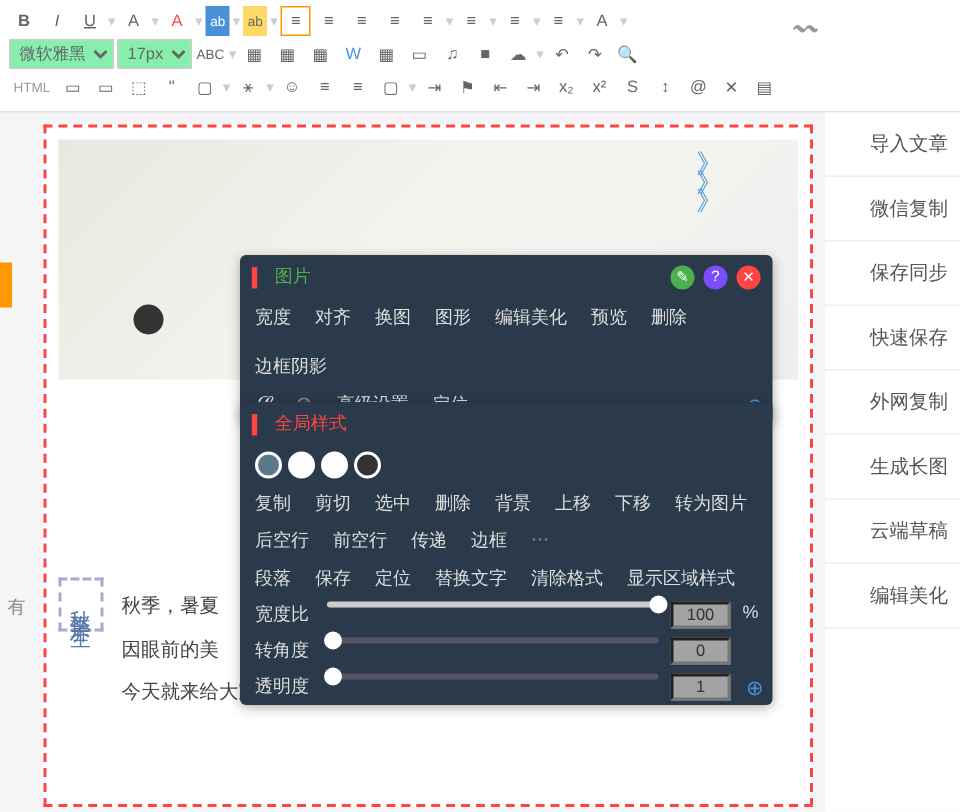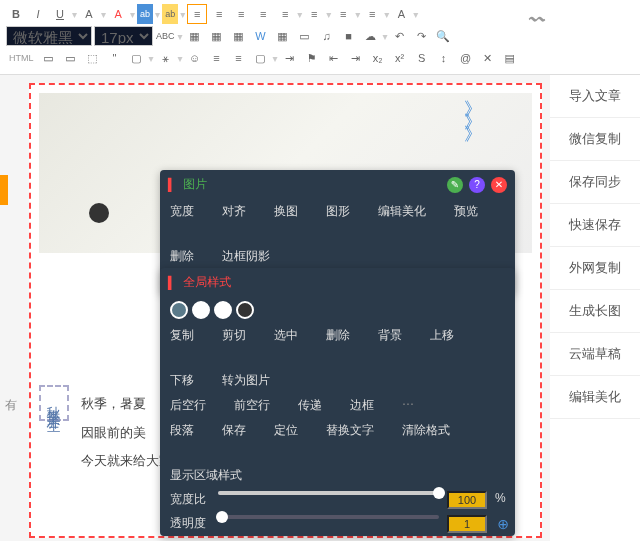--- a/index.html
+++ b/index.html
@@ -2,61 +2,61 @@
 <html><head>
 <meta charset="utf-8">
 <style>
 *{box-sizing:border-box;margin:0;padding:0;font-family:"Microsoft YaHei",sans-serif}
 body{background:#f5f5f5;width:640px;height:541px;overflow:hidden;position:relative}
 .toolbar{background:#fff;border-bottom:1px solid #ddd;padding:4px 6px}
 .tb-row{display:flex;align-items:center;gap:2px;flex-wrap:wrap;margin-bottom:2px}
 .tb-btn{width:20px;height:20px;display:flex;align-items:center;justify-content:center;font-size:11px;color:#666;cursor:pointer;border:1px solid transparent}
 .tb-btn.ab{background:#4a90d9;color:#fff;font-size:9px;padding:0 2px;width:auto}
 .tb-btn.hl{background:#ffd966;font-size:9px;width:auto;padding:0 2px}
-.tb-sel{font-size:15px;color:#666;border:1px solid #ccc;padding:1px 2px;background:#0f172a;height:20px}
+.tb-sel{font-size:11px;color:#666;border:1px solid #ccc;padding:1px 2px;background:#86efac;height:20px}
 .tb-btn.html{font-size:9px;color:#999;width:auto;padding:0 2px}
 .main{display:flex;height:calc(100% - 70px)}
 .left-tab{width:8px;background:#ff9800;height:30px;margin-top:100px}
 .left-txt{writing-mode:vertical-lr;font-size:12px;color:#888;padding:4px 2px;margin-top:180px}
 .editor{flex:1;border:2px dashed #f44;margin:8px;padding:8px;background:#fff;position:relative;overflow:hidden}
 .img-area{width:100%;height:160px;background:linear-gradient(135deg,#e8e8e0 0%,#f5f5f0 50%,#eee 100%);position:relative}
 .img-dot{position:absolute;width:20px;height:20px;background:#333;border-radius:50%;left:50px;top:110px}
 .arrows{position:absolute;right:50px;top:10px;color:#4a90d9;font-size:18px;line-height:0.7}
 .side-label{position:absolute;left:8px;top:300px;border:2px dashed #aac;padding:8px 4px;writing-mode:vertical-lr;font-size:14px;color:#5577aa;letter-spacing:4px}
 .body-text{position:absolute;left:50px;top:305px;font-size:13px;color:#444;line-height:2.2}
 .panel{position:absolute;background:#2b3a4a;border-radius:4px;color:#fff;font-size:12px;box-shadow:0 2px 8px rgba(0,0,0,0.3)}
 .panel1{left:160px;top:170px;width:355px}
 .panel2{left:160px;top:268px;width:355px}
 .p-head{display:flex;align-items:center;padding:6px 8px;gap:6px}
 .p-title{color:#4caf50;font-size:12px;flex:1}
 .p-title.red{color:#f44}
 .p-icn{width:16px;height:16px;border-radius:50%;display:flex;align-items:center;justify-content:center;font-size:10px;cursor:pointer}
 .p-icn.g{background:#4caf50}
 .p-icn.b{background:#7c4dff}
 .p-icn.r{background:#f44}
-.p-row{display:flex;gap:28px;padding:4px 10px;font-size:12px;color:#ddd;flex-wrap:wrap}
+.p-row{display:flex;gap:16px;padding:4px 10px;font-size:12px;color:#ddd;flex-wrap:wrap}
 .p-item{cursor:pointer;white-space:nowrap}
 .p-item.dim{color:#888}
 .link-i{font-size:14px}
 .dots{position:absolute;right:6px;bottom:4px;color:#4a90d9;font-size:14px;cursor:pointer}
 .circles{display:flex;gap:4px;padding:4px 10px}
 .circ{width:18px;height:18px;border-radius:50%;border:2px solid #fff;cursor:pointer}
 .circ.c1{background:#5a7a8a}
 .circ.c2{background:#fff}
 .circ.c3{background:#fff}
 .circ.c4{background:#333}
 .slider-row{display:flex;gap:8px;padding:3px 10px;font-size:12px}
 .slider-lbl{width:40px;color:#ddd}
 .slider-track{flex:1;height:4px;background:#556;border-radius:2px;position:relative}
 .slider-fill{height:100%;background:#ccc;border-radius:2px}
 .slider-thumb{position:absolute;width:12px;height:12px;background:#fff;border-radius:50%;top:-4px;transform:translateX(-50%)}
-.slider-val{width:40px;background:#eab308;color:#333;font-size:11px;text-align:center;padding:1px}
+.slider-val{width:40px;background:#a3a3a3;color:#333;font-size:11px;text-align:center;padding:1px}
 .slider-unit{color:#ddd;width:10px}
 .right-panel{width:90px;background:#fff;display:flex;flex-direction:column}
-.r-btn{padding:12px 8px;font-size:13px;color:#555;border-bottom:1px solid #eee;cursor:pointer;text-align:center}
+.r-btn{padding:12px 8px;font-size:13px;color:#555;border-bottom:1px solid #eee;cursor:pointer;text-align:right}
 .bird{position:absolute;right:95px;top:5px;color:#999;font-size:16px}
 .sep{color:#ccc;font-size:10px}
 </style>
 </head>
 <body>
 
 <div class="toolbar">
  <div class="tb-row">
   <div class="tb-btn">
         <b>B</b>
@@ -236,20 +236,29 @@
  <div class="slider-row">
   <span class="slider-lbl">宽度比</span>
   <div class="slider-track">
         <div class="slider-fill" style="width:100%"></div>
         <div class="slider-thumb" style="left:100%"></div>
       </div>
   <input class="slider-val" value="100" style="">
   <span class="slider-unit">%</span>
  </div>
  <div class="slider-row">
+  <span class="slider-lbl">转角度</span>
+  <div class="slider-track">
+        <div class="slider-fill" style="width:2%"></div>
+        <div class="slider-thumb" style="left:2%"></div>
+      </div>
+  <input class="slider-val" value="0" style="">
+  <span class="slider-unit"></span>
+ </div>
+ <div class="slider-row">
   <span class="slider-lbl">透明度</span>
   <div class="slider-track">
         <div class="slider-fill" style="width:2%"></div>
         <div class="slider-thumb" style="left:2%"></div>
       </div>
   <input class="slider-val" value="1" style="">
   <span class="slider-unit"></span>
  </div>
  <span class="dots">⊕</span>
 </div>

